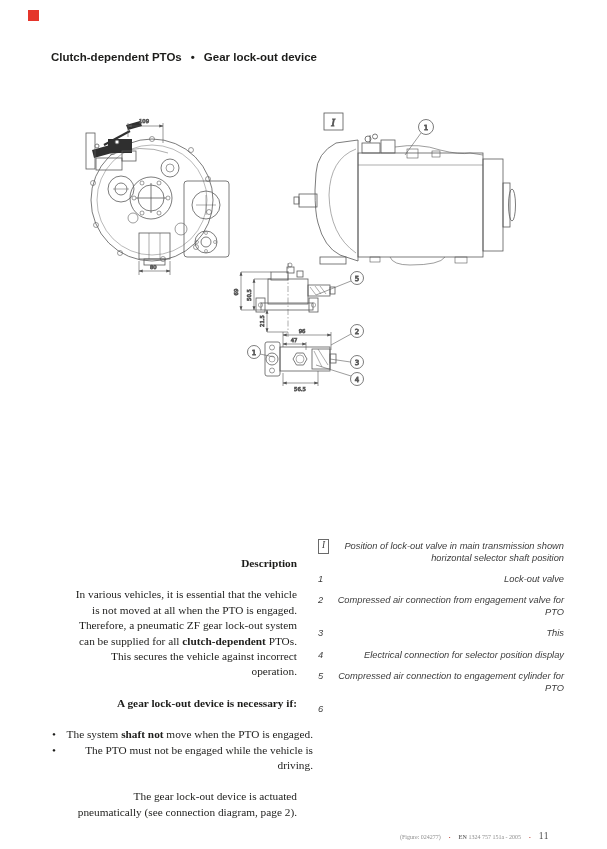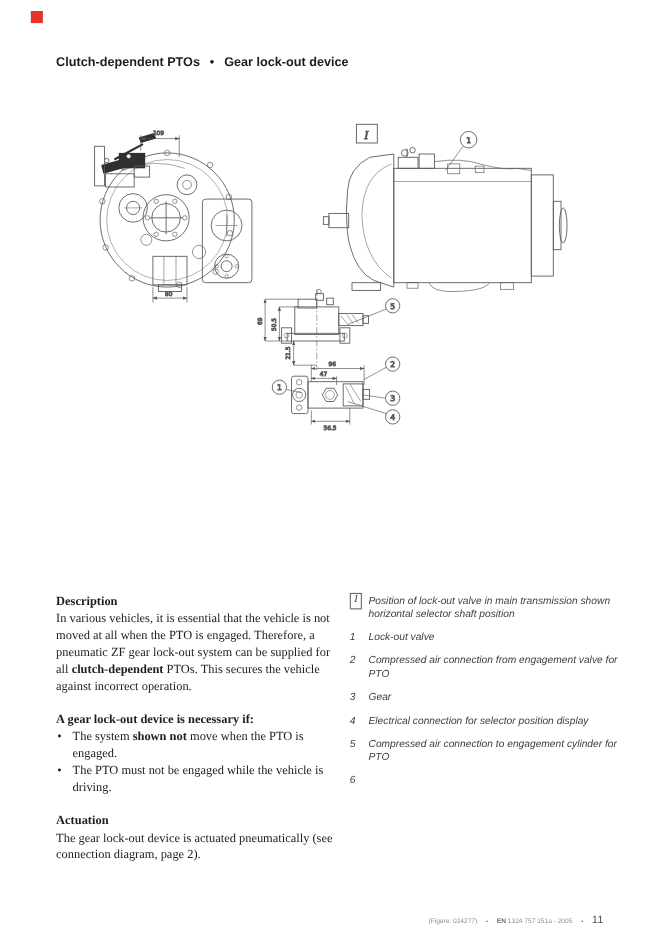--- a/index.html
+++ b/index.html
@@ -3,20 +3,21 @@
 <meta charset="utf-8">
 <style>
   html,body { margin:0; padding:0; background:#ffffff; }
   .page {
     position: relative;
     width: 607px; height: 849px;
     background: #ffffff;
     font-family: "Liberation Serif", serif;
     color: #1d1d1b;
     overflow: hidden;
+    text-align: right;
   }
   .corner-marker {
     position: absolute; left: 28px; top: 10px;
     width: 11px; height: 11px;
   }
   .doc-title {
     position: absolute; left: 51px; top: 51px;
     font-family: "Liberation Sans", sans-serif;
     font-weight: bold; font-size: 11.5px; color: #1d1d1b;
     display: flex; gap: 9px; align-items: baseline;
@@ -25,21 +26,21 @@
   .figure-area { position: absolute; left: 0; top: 95px; width: 607px; height: 335px; }
   svg text { font-family: "DejaVu Sans", sans-serif; fill: #3c3c3c; }
   .dim-label { font-size: 5.3px; }
   .balloon-label { font-size: 7px; fill: #2e2e2e; }
   .marker-label { font-size: 11px; font-family: "Liberation Serif", serif; font-style: italic; fill: #2e2e2e; }
 
   .col-left {
     position: absolute; left: 51px; top: 540px; width: 262px;
     font-size: 11.3px; line-height: 15.4px;
   }
-  .col-left p { margin: 0; }
+  .col-left p { margin: 16px; }
   .sec-heading { font-weight: bold; }
   .gap-top { margin-top: 15px !important; font-weight: bold; }
   .bullet-item { position: relative; padding-left: 15px; }
   .bullet-marker { position: absolute; left: 1px; top: 0; }
 
   .col-right {
     position: absolute; left: 318px; top: 541px; width: 246px;
     font-family: "Liberation Sans", sans-serif;
     font-style: italic; font-size: 9.3px; line-height: 11.8px;
     color: #3d3d3d;
@@ -49,21 +50,21 @@
   .key-heading .kh-note { color: #6f6f6f; margin-left: 3px; }
   .key-item { position: relative; padding-left: 17px; margin-bottom: 9.5px; }
   .key-num { position: absolute; left: 0; top: 0; }
   .key-num.boxed {
     border: 1px solid #6a6a6a; padding: 0px 3px 1px 3px; top: -2px;
     font-family: "Liberation Serif", serif;
   }
   .page-footer {
     position: absolute; right: 58px; top: 831px;
     display: flex; gap: 8px; align-items: baseline;
-    font-family: Liberation Sans, sans-serif;
+    font-family: Liberation Serif, serif;
     font-size: 6px; color: #8d8d8d; white-space: nowrap;
   }
   .page-footer .f-sep { color: #c0392b; font-size: 5px; }
   .page-footer .f-bold { font-weight: bold; color: #6e6e6e; }
   .page-footer .f-page { font-size: 9.5px; color: #4a4a4a; letter-spacing: 0.5px; }
 </style>
 </head>
 <body>
 
 <div class="page">
@@ -300,46 +301,45 @@
       </g>
     </svg>
   </div>
 
   <div class="col-left">
     <p class="sec-heading">Description</p>
     <p><span>In various vehicles, it is essential that the vehicle is not moved at all when the PTO is engaged. Therefore, a pneumatic ZF gear lock-out system can be supplied for all </span><b>clutch-dependent</b><span> PTOs. This secures the vehicle against incorrect operation.</span></p>
     <p class="gap-top">A gear lock-out device is necessary if:</p>
     <div class="bullet-item">
       <span class="bullet-marker">•</span>
-      <span>The system </span><b>shown not</b><span> move when the PTO is engaged.</span>
+      <span>The system </span><b>shaft not</b><span> move when the PTO is engaged.</span>
     </div>
     <div class="bullet-item">
       <span class="bullet-marker">•</span>
       <span>The PTO must not be engaged while the vehicle is driving.</span>
     </div>
-    <p class="sec-heading gap-top">Actuation</p>
     <p>The gear lock-out device is actuated pneumatically (see connection diagram, page 2).</p>
   </div>
 
   <div class="col-right">
     <div class="key-item">
       <span class="key-num boxed">I</span>
       <span>Position of lock-out valve in main transmission shown horizontal selector shaft position</span>
     </div>
     <div class="key-item">
       <span class="key-num">1</span>
       <span>Lock-out valve</span>
     </div>
     <div class="key-item">
       <span class="key-num">2</span>
       <span>Compressed air connection from engagement valve for PTO</span>
     </div>
     <div class="key-item">
       <span class="key-num">3</span>
-      <span>Gear</span>
+      <span>This</span>
     </div>
     <div class="key-item">
       <span class="key-num">4</span>
       <span>Electrical connection for selector position display</span>
     </div>
     <div class="key-item">
       <span class="key-num">5</span>
       <span>Compressed air connection to engagement cylinder for PTO</span>
     </div>
     <div class="key-item">

